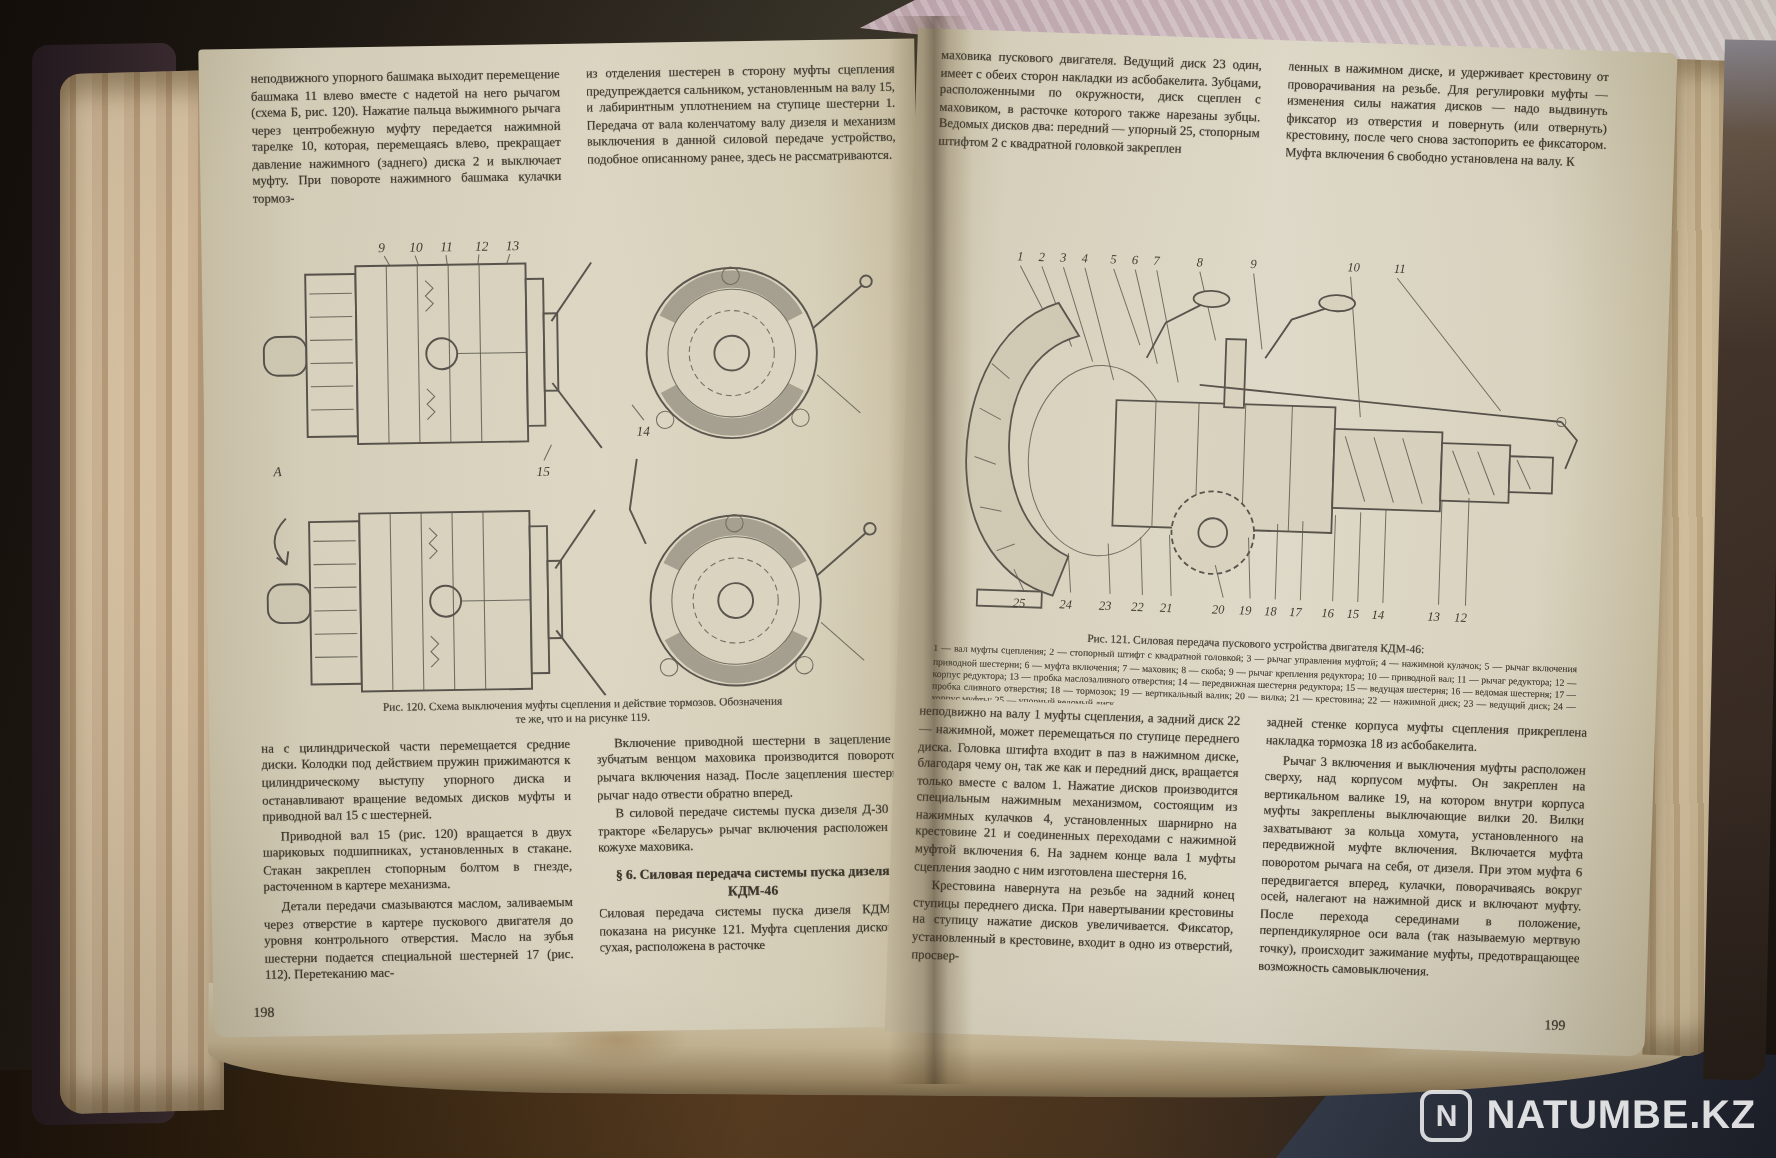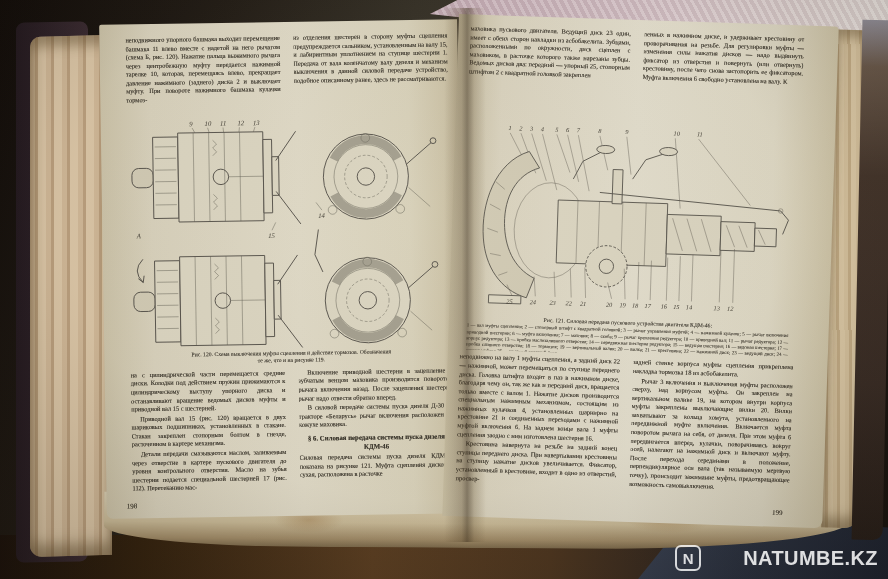--- a/index.html
+++ b/index.html
@@ -70,21 +70,21 @@
   svg.fig .thin{stroke:#5b574e;stroke-width:.55;fill:none;opacity:.85;}
   svg.fig .cal{font:italic 7px "Liberation Serif",serif;fill:#3e3a31;}
   svg.fig .shoe{stroke:#6b675b;stroke-width:9;fill:none;opacity:.5;}
   
   .vignette{position:absolute;inset:0;z-index:8;pointer-events:none;
     background:radial-gradient(ellipse at 48% 38%,rgba(255,250,228,.05) 0%,rgba(25,18,8,.02) 55%,rgba(25,18,8,.22) 100%);}
   .watermark{position:absolute;right:10px;bottom:8px;z-index:9;display:flex;align-items:center;gap:7px;opacity:.92;}
   .wm-logo{width:22px;height:22px;border:2.6px solid rgba(255,255,255,.88);border-radius:6px;
     display:flex;align-items:center;justify-content:center;
     color:rgba(255,255,255,.9);font:bold 15px "Liberation Sans",sans-serif;}
-  .wm-text{color:rgba(255,255,255,.92);font:bold 20px "Liberation Sans",sans-serif;letter-spacing:.4px;margin-left:35px;}
+  .wm-text{color:rgba(255,255,255,.92);font:bold 20px "Liberation Sans",sans-serif;letter-spacing:.4px;}
 </style>
 </head>
 <body>
 
 <div class="photo">
 
   <div class="pillow"></div>
   <div class="wood"></div>
   <div class="fabric"></div>
 

